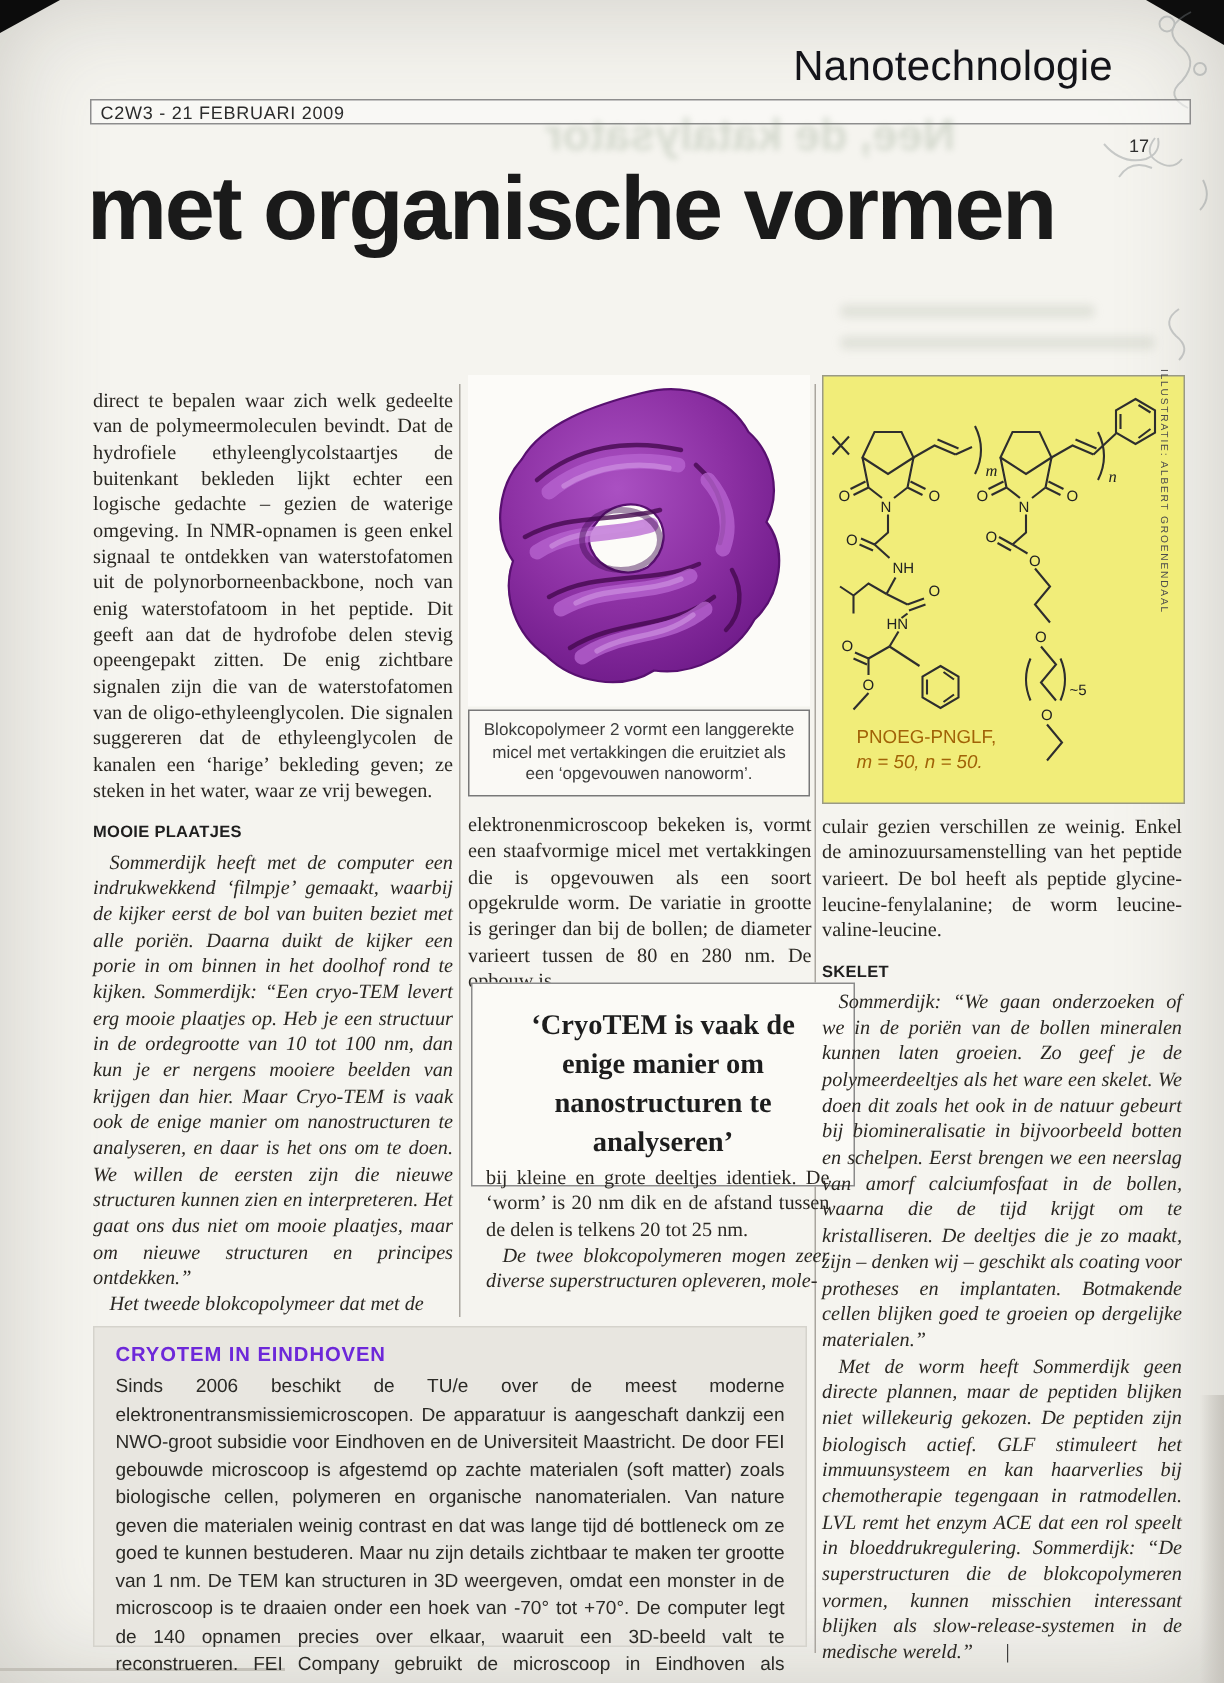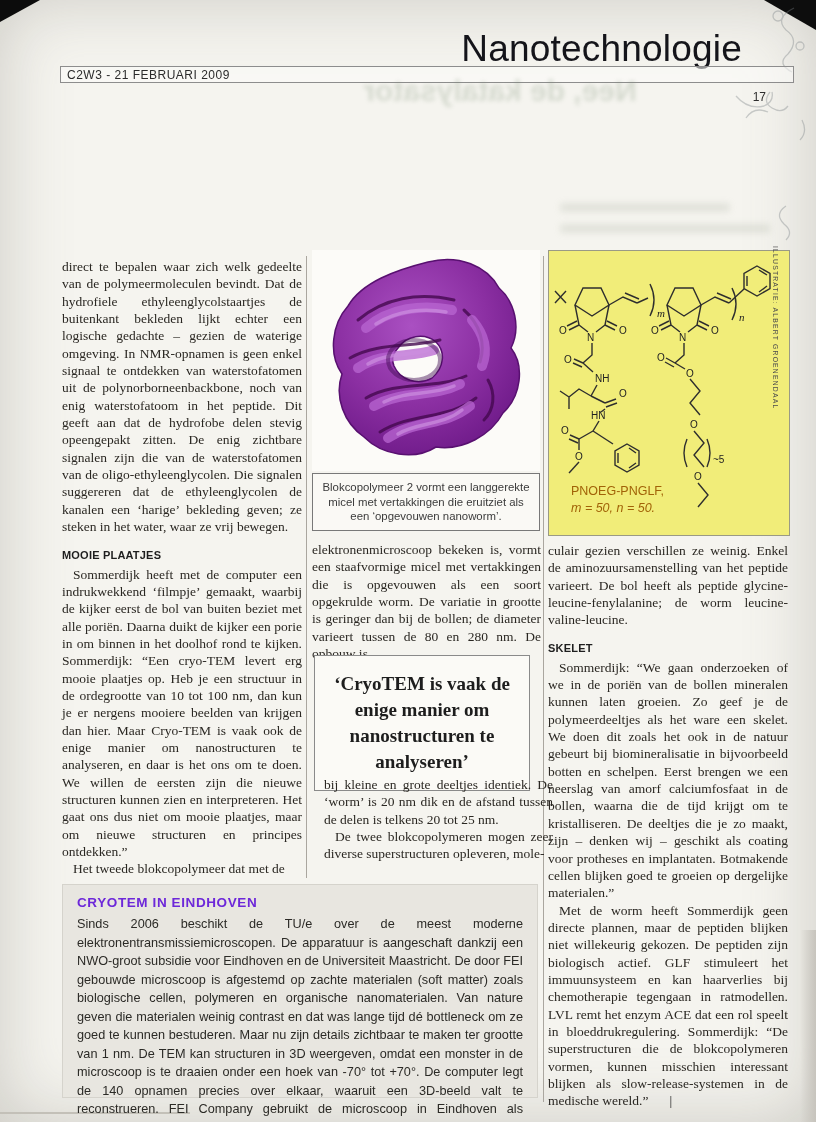--- a/index.html
+++ b/index.html
@@ -5,46 +5,46 @@
   html,body{margin:0;padding:0;background:#8f8c85;}
   .page{position:relative;width:816px;height:1122px;background:#f5f4ef;overflow:hidden;
         font-family:"Liberation Serif",serif;box-shadow:inset 0 0 70px rgba(110,105,95,.30);}
   
   .corner-tl{position:absolute;left:0;top:0;width:0;height:0;border-top:22px solid #0c0c0c;border-right:40px solid transparent;}
   .corner-tr{position:absolute;right:0;top:0;width:0;height:0;border-top:30px solid #0d0d0d;border-left:52px solid transparent;}
   .edge-r{position:absolute;right:0;top:930px;width:16px;height:192px;background:linear-gradient(to left,#c7c4bd,rgba(199,196,189,0));}
   .edge-b{position:absolute;left:0;top:1112px;width:190px;height:2px;background:#c3c0b8;}
   
   .section-title{position:absolute;top:28px;right:74px;font-family:"Liberation Sans",sans-serif;
-        font-size:37px;font-weight:400;color:#14141a;letter-spacing:.2px;}
+        font-size:28px;font-weight:400;color:#14141a;letter-spacing:.2px;}
   .page-num{position:absolute;top:50px;right:50px;font-family:"Liberation Sans",sans-serif;font-size:12px;color:#2e2e2e;margin-top:40px;}
   .issue-strip{position:absolute;left:60px;top:66px;width:732px;height:15px;border:1px solid #8d8d8d;background:rgba(252,252,250,.55);}
   .issue-text{position:absolute;left:6px;top:1px;font-family:"Liberation Sans",sans-serif;font-size:12px;
         letter-spacing:.5px;color:#2b2b2b;white-space:nowrap;}
   .ghost{position:absolute;left:230px;top:74px;width:540px;text-align:center;transform:scaleX(-1);
         filter:blur(2.2px);opacity:.26;color:#7d9176;font-family:"Liberation Sans",sans-serif;
         font-weight:700;font-size:30px;pointer-events:none;}
   .ghost-bar{position:absolute;filter:blur(3px);background:rgba(150,162,140,.20);height:9px;border-radius:4px;}
   .headline{position:absolute;left:58px;top:104px;font-family:"Liberation Sans",sans-serif;
         font-weight:700;font-size:60px;letter-spacing:-1.5px;color:#1a1a1a;}
   
   .vr{position:absolute;width:1px;background:#aaa69f;}
   .col{position:absolute;width:240px;}
   p.body{margin:0;font-size:13.5px;line-height:17.35px;text-align:justify;color:#2a2722;}
-  p.indent{text-indent:11px;}
+  p.indent{text-indent:11px;font-style:italic;}
   .subhead{font-family:"Liberation Sans",sans-serif;font-size:11px;font-weight:700;
         letter-spacing:.2px;color:#1e1e1e;margin:13px 0 5px 0;}
   .endmark{display:inline-block;margin-left:10px;color:#222;}
   
   .fig{position:absolute;left:312px;top:250px;width:228px;height:221px;background:#fcfbf8;}
   .caption-box{position:absolute;left:312px;top:473px;width:228px;box-sizing:border-box;border:1px solid #787878;
         background:#faf9f5;padding:6px 8px;font-family:"Liberation Sans",sans-serif;font-size:11.4px;
         line-height:14.6px;text-align:center;color:#3b3b3b;}
   .col2a{position:absolute;left:312px;top:541px;width:229px;}
-  .quote-box{position:absolute;left:314px;top:655px;width:216px;box-sizing:border-box;border:1px solid #8a8a8a;
+  .quote-box{position:absolute;left:314px;top:655px;width:256px;box-sizing:border-box;border:1px solid #8a8a8a;
         background:#fbfaf6;padding:15px 10px;}
   .quote-text{width:190px;margin:0 auto;text-align:center;font-family:"Liberation Serif",serif;
         font-weight:700;font-size:19px;line-height:26px;color:#1d1d1d;}
   .col2b{position:absolute;left:312px;top:776px;width:229px;margin-left:12px;}
   
   .chem-box{position:absolute;left:548px;top:250px;width:242px;height:286px;box-sizing:border-box;
         background:#f1ed79;border:1px solid #9a9a85;}
   .mol-label{position:absolute;left:22px;top:232px;font-family:Liberation Sans, sans-serif;
         font-size:12.5px;color:#a16207;line-height:17px;}
   .mol-label .it{font-style:italic;}
@@ -86,20 +86,21 @@
   </svg>
 
   <div class="section-title">Nanotechnologie</div>
   <div class="page-num">17</div>
   <div class="issue-strip">
     <div class="issue-text">C2W3 - 21 FEBRUARI 2009</div>
   </div>
   <div class="ghost">Nee, de katalysator</div>
   <div class="ghost-bar" style="left:560px;top:203px;width:170px;"></div>
   <div class="ghost-bar" style="left:560px;top:224px;width:210px;"></div>
+  <h1 class="headline" style="margin:0;">met organische vormen</h1>
 
   <div class="vr" style="left:306px;top:256px;height:622px;"></div>
   <div class="vr" style="left:543px;top:256px;height:846px;"></div>
 
   <div class="col" style="left:62px;top:258px;">
     <p class="body">direct te bepalen waar zich welk gedeelte van de polymeermoleculen bevindt. Dat de hydrofiele ethyleenglycolstaartjes de buitenkant bekleden lijkt echter een logische gedachte – gezien de waterige omgeving. In NMR-opnamen is geen enkel signaal te ontdekken van waterstofatomen uit de polynorborneenbackbone, noch van enig waterstofatoom in het peptide. Dit geeft aan dat de hydrofobe delen stevig opeengepakt zitten. De enig zichtbare signalen zijn die van de waterstofatomen van de oligo-ethyleenglycolen. Die signalen suggereren dat de ethyleenglycolen de kanalen een ‘harige’ bekleding geven; ze steken in het water, waar ze vrij bewegen.</p>
     <div class="subhead">MOOIE PLAATJES</div>
     <p class="body indent">Sommerdijk heeft met de computer een indrukwekkend ‘filmpje’ gemaakt, waarbij de kijker eerst de bol van buiten beziet met alle poriën. Daarna duikt de kijker een porie in om binnen in het doolhof rond te kijken. Sommerdijk: “Een cryo-TEM levert erg mooie plaatjes op. Heb je een structuur in de ordegrootte van 10 tot 100 nm, dan kun je er nergens mooiere beelden van krijgen dan hier. Maar Cryo-TEM is vaak ook de enige manier om nanostructuren te analyseren, en daar is het ons om te doen. We willen de eersten zijn die nieuwe structuren kunnen zien en interpreteren. Het gaat ons dus niet om mooie plaatjes, maar om nieuwe structuren en principes ontdekken.”</p>
     <p class="body indent">Het tweede blokcopolymeer dat met de</p>
   </div>

